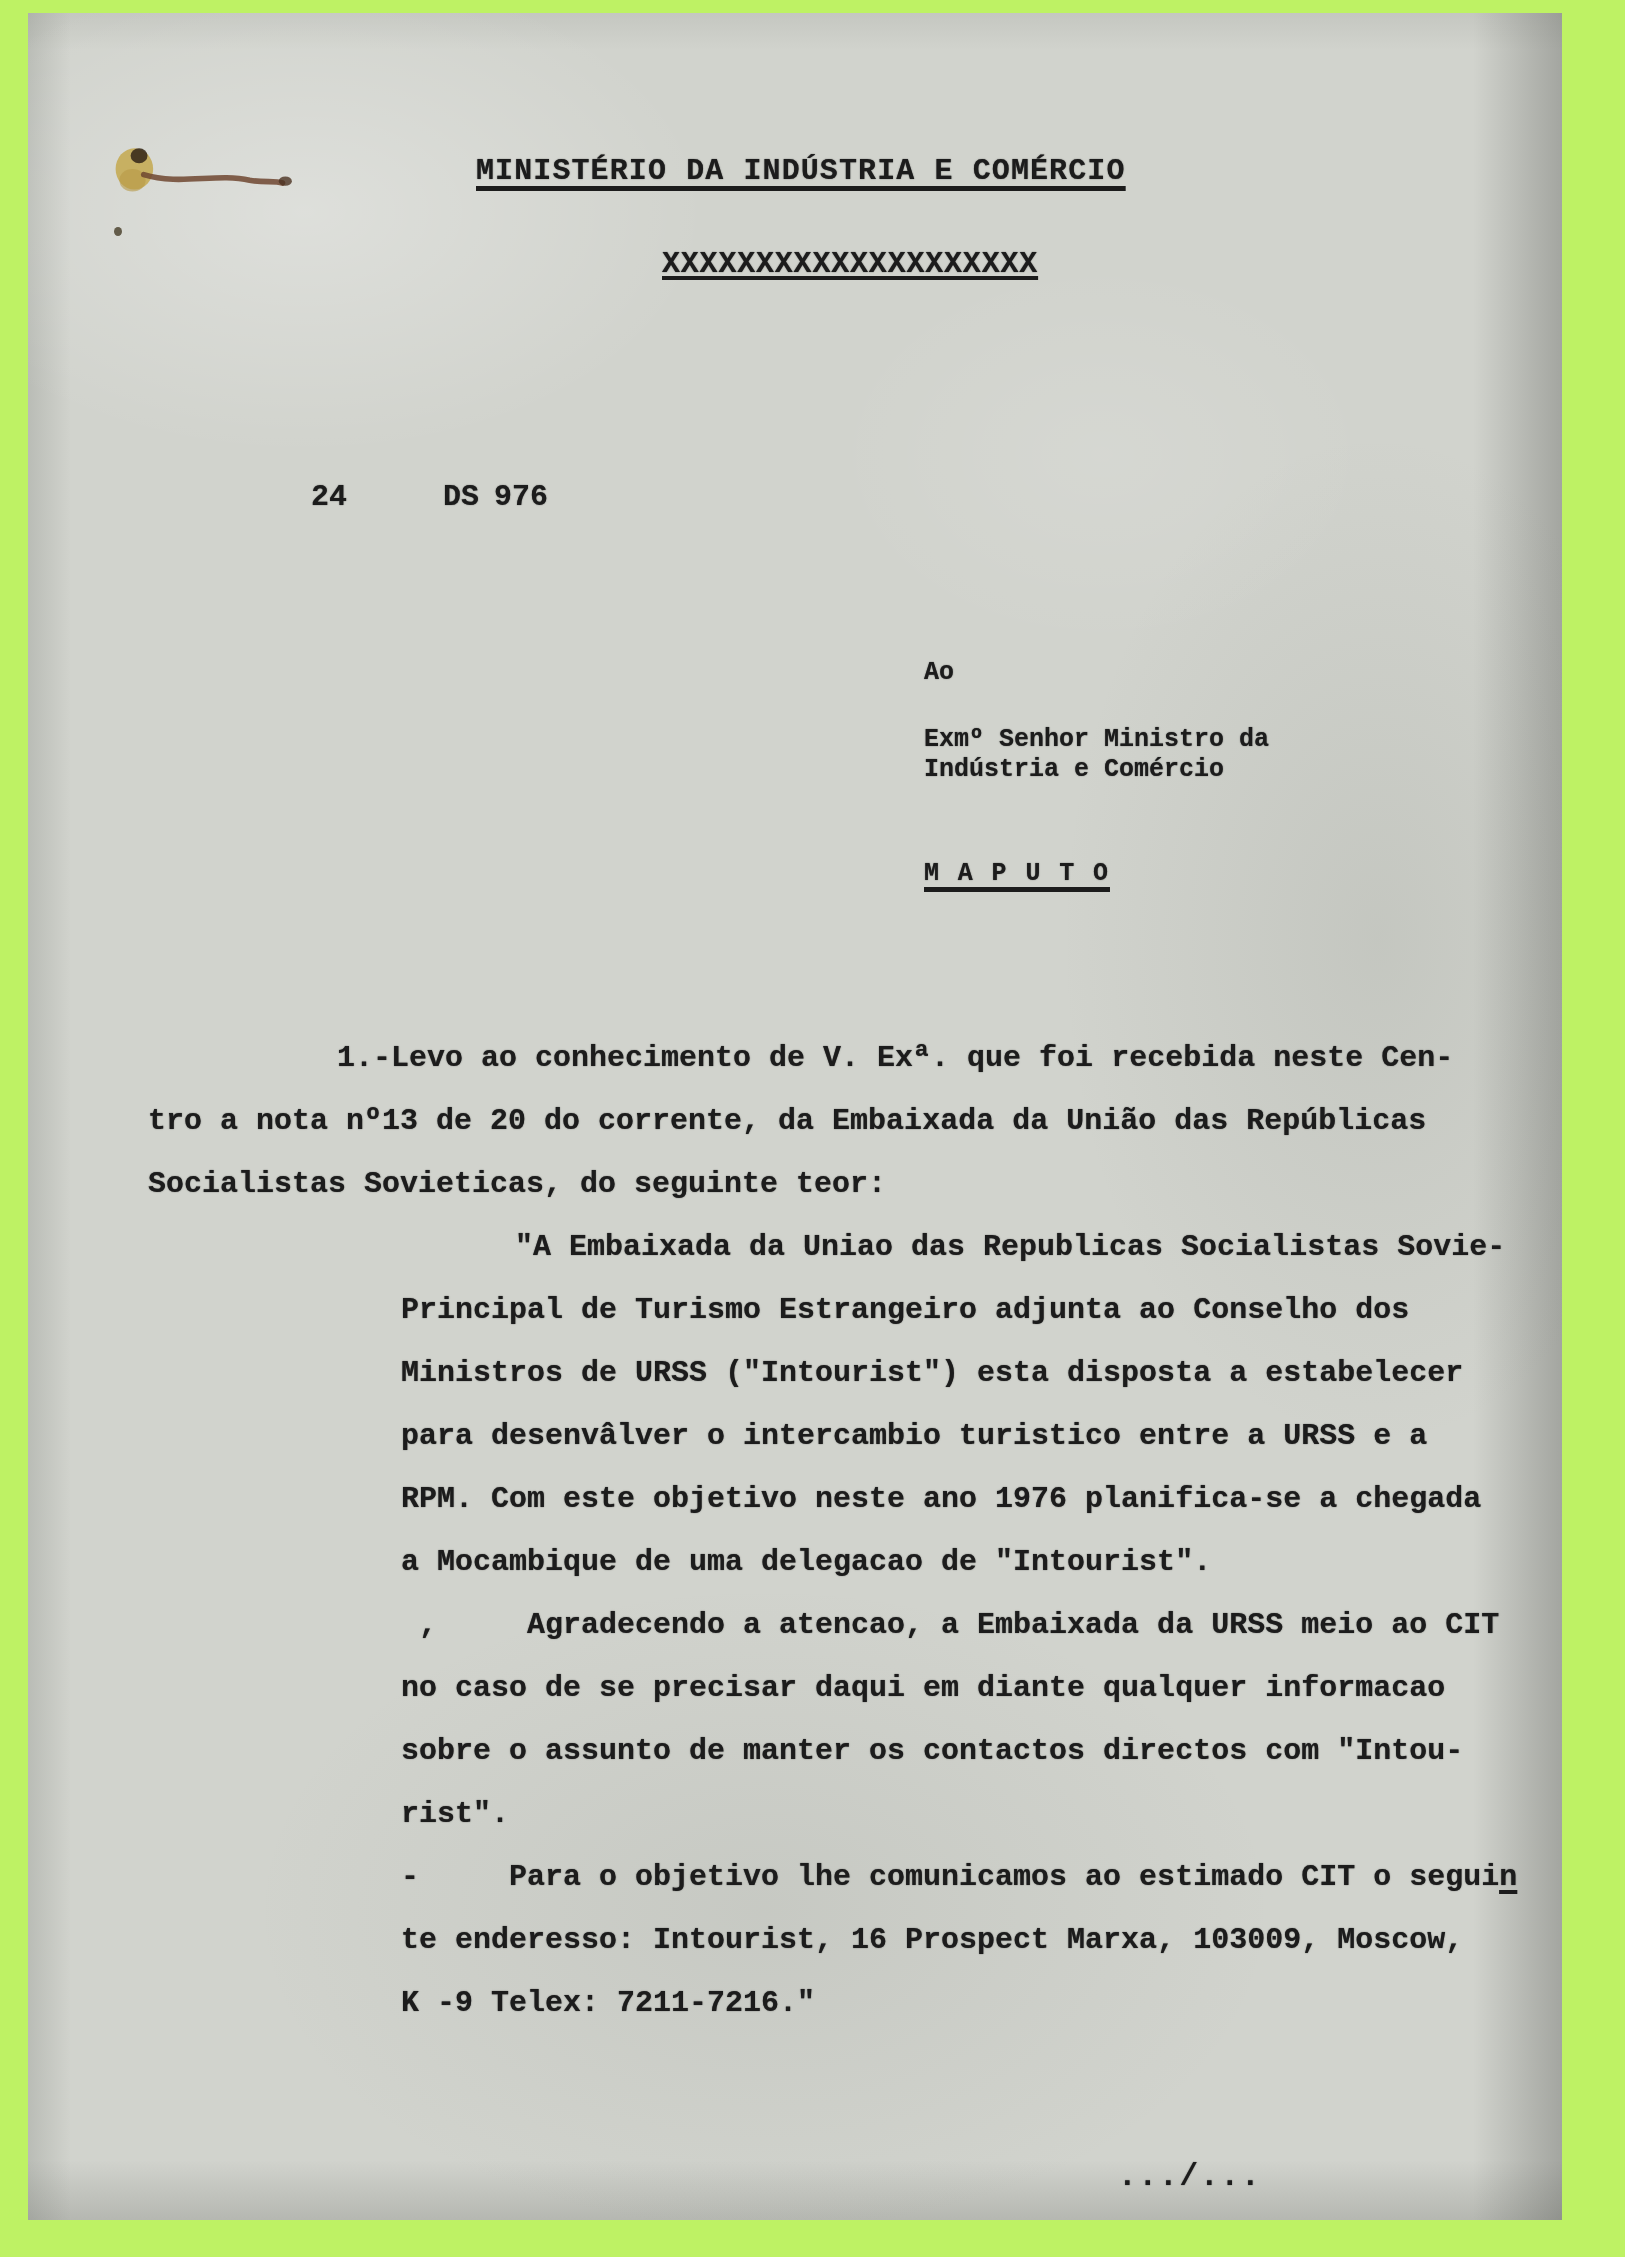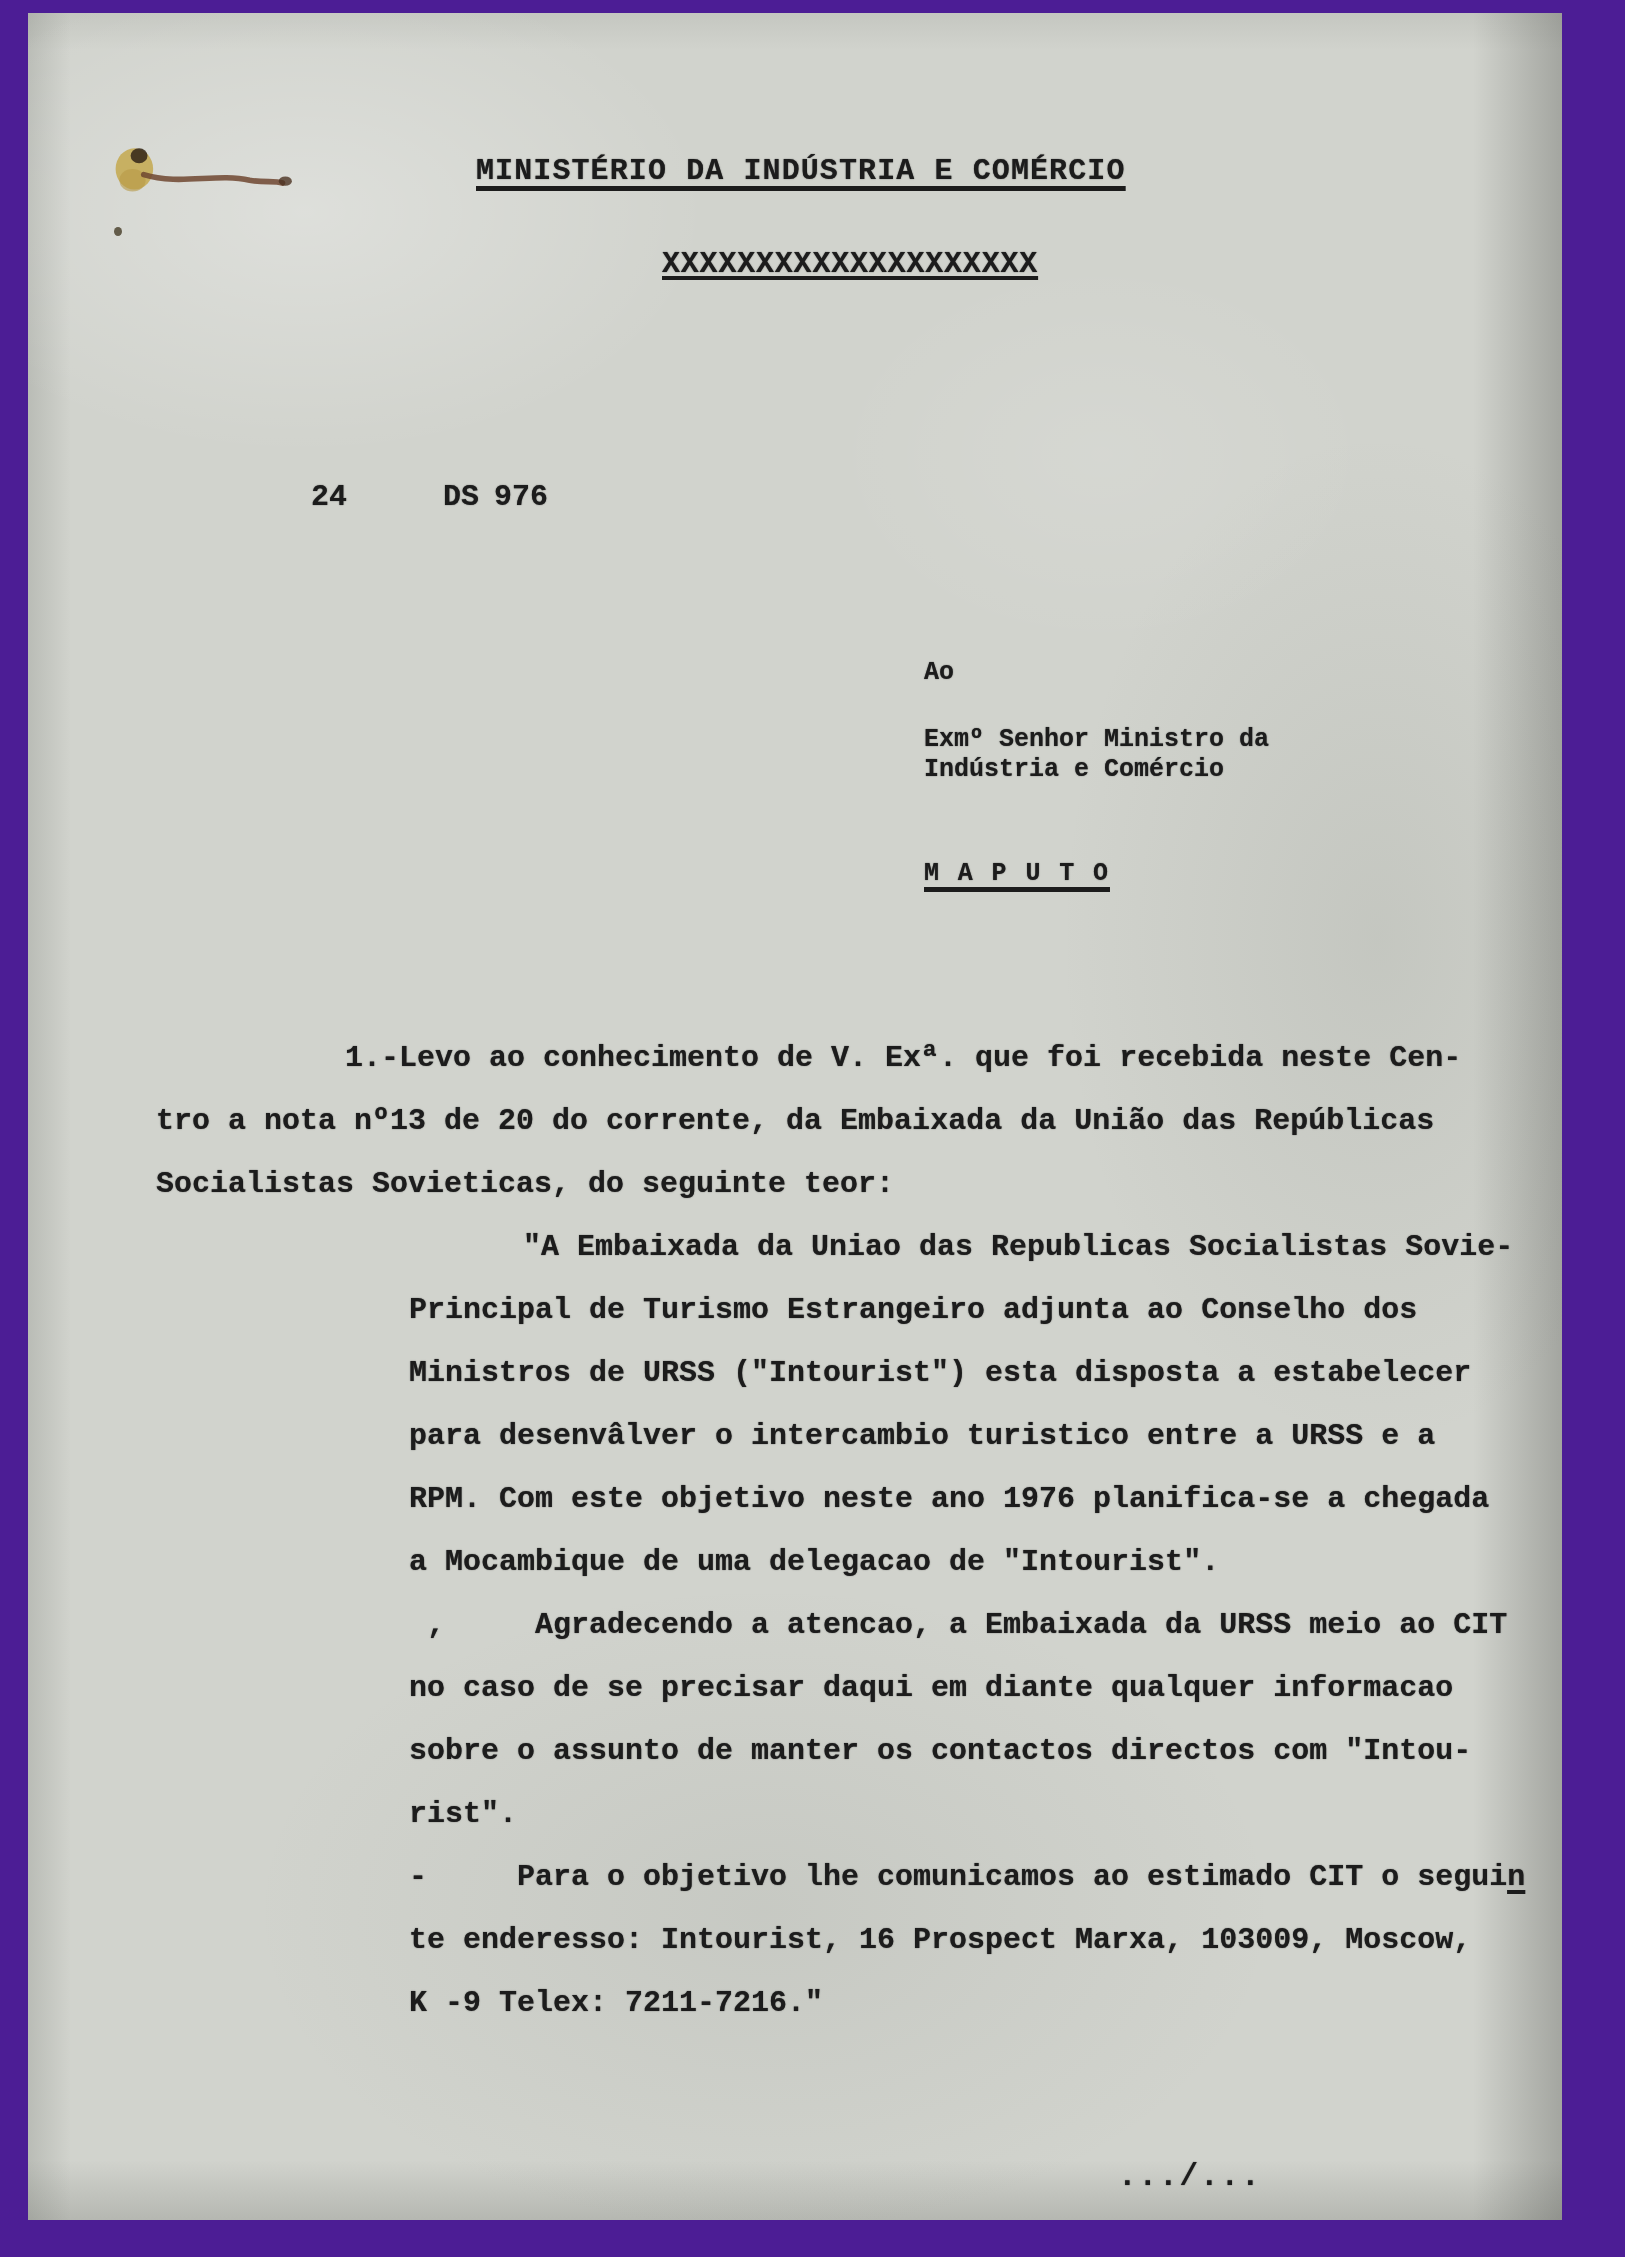--- a/index.html
+++ b/index.html
@@ -1,19 +1,19 @@
 <!DOCTYPE html>
 <html style="font-size:15px"><head>
 <meta charset="utf-8">
 <style>
   html,body{margin:0;padding:0;background:#000;}
   .scan{
     position:relative;
     width:1626px;height:2257px;
-    background:#4c1d95;
+    background:#bef264;
     overflow:hidden;
     font-family:"Liberation Mono","DejaVu Sans Mono",monospace;
   }
   .paper{
     position:absolute;
     left:28px;top:13px;right:64px;bottom:37px;
     background-color:#d1d3cd;
     background-image:
       radial-gradient(ellipse 656px 394px at 18% 9%, rgba(255,255,255,0.28), transparent 62%),
       radial-gradient(ellipse 487px 778px at 88% 42%, rgba(118,123,114,0.14), transparent 65%),
@@ -44,21 +44,21 @@
   .ref-series{left:415px;}
   .ref-code{left:466px;}
   .recipient-line{position:absolute;left:896px;font-size:25px;white-space:pre;}
   .rcpt-1{top:645px;}
   .rcpt-2{top:712px;}
   .rcpt-3{top:742px;}
   .rcpt-4{
     top:846px;letter-spacing:1.9px;
     text-decoration:underline;text-decoration-thickness:4.7px;text-underline-offset:6.6px;
   }
-  .letter-body{position:absolute;left:0;top:1014px;right:0;margin-left:8px;}
+  .letter-body{position:absolute;left:0;top:1014px;right:0;}
   .line{
     height:63px;line-height:63px;
     font-size:30px;white-space:pre;
   }
   .line.para{padding-left:120px;}
   .line.para-indent{padding-left:309px;}
   .line.quote{padding-left:373px;}
   .line.quote-first{padding-left:487px;}
   .underlined-tail{
     text-decoration:underline;text-decoration-thickness:3.7px;text-underline-offset:4.7px;

